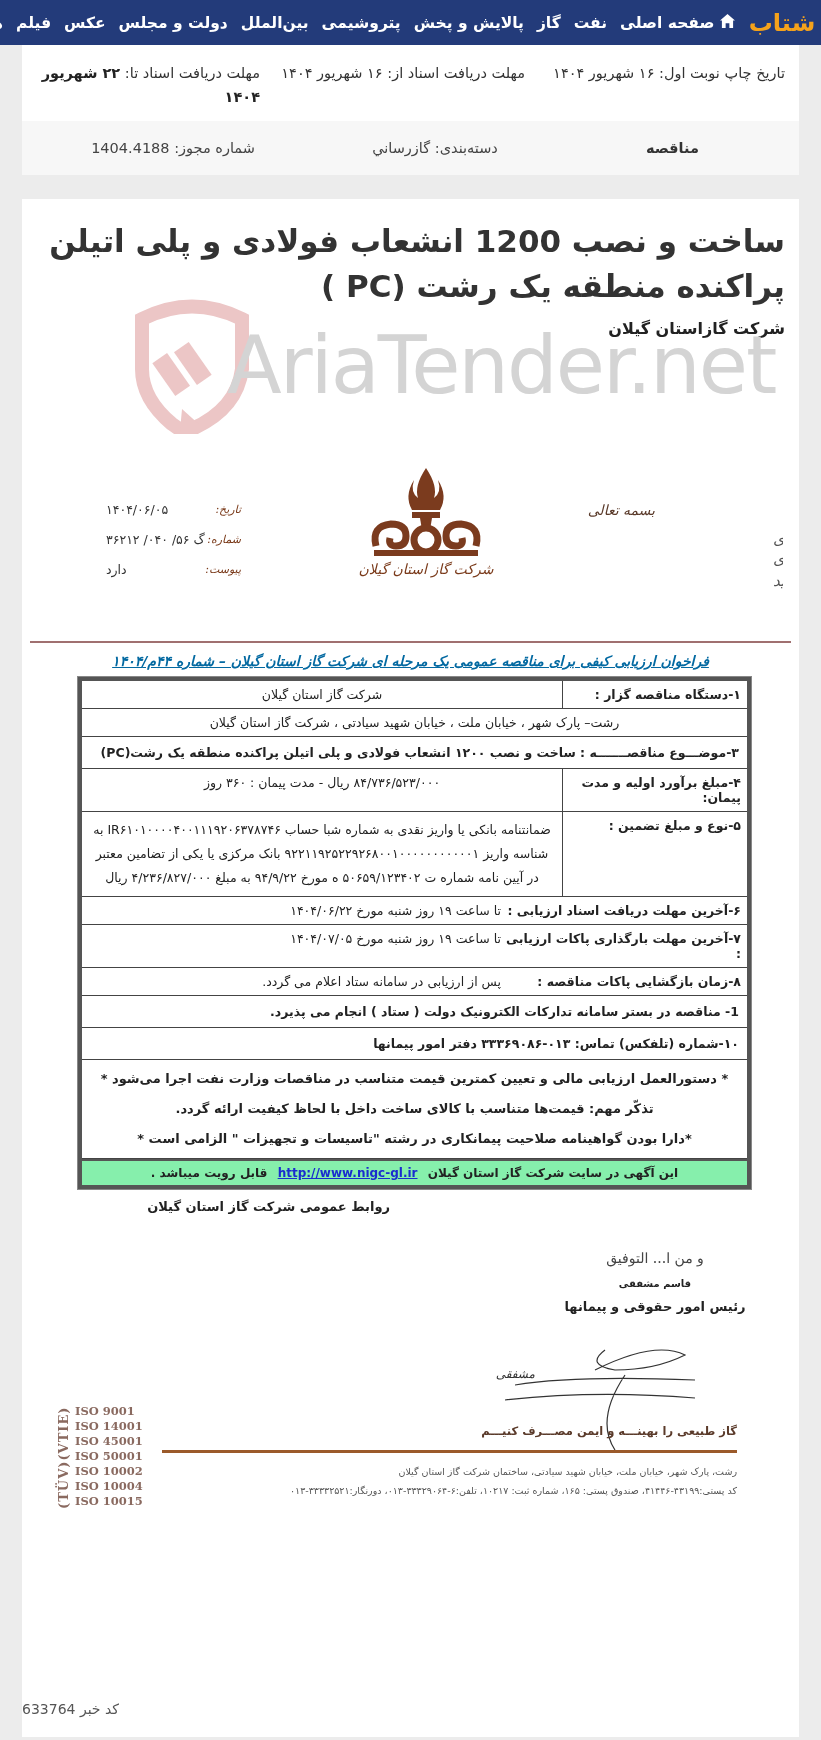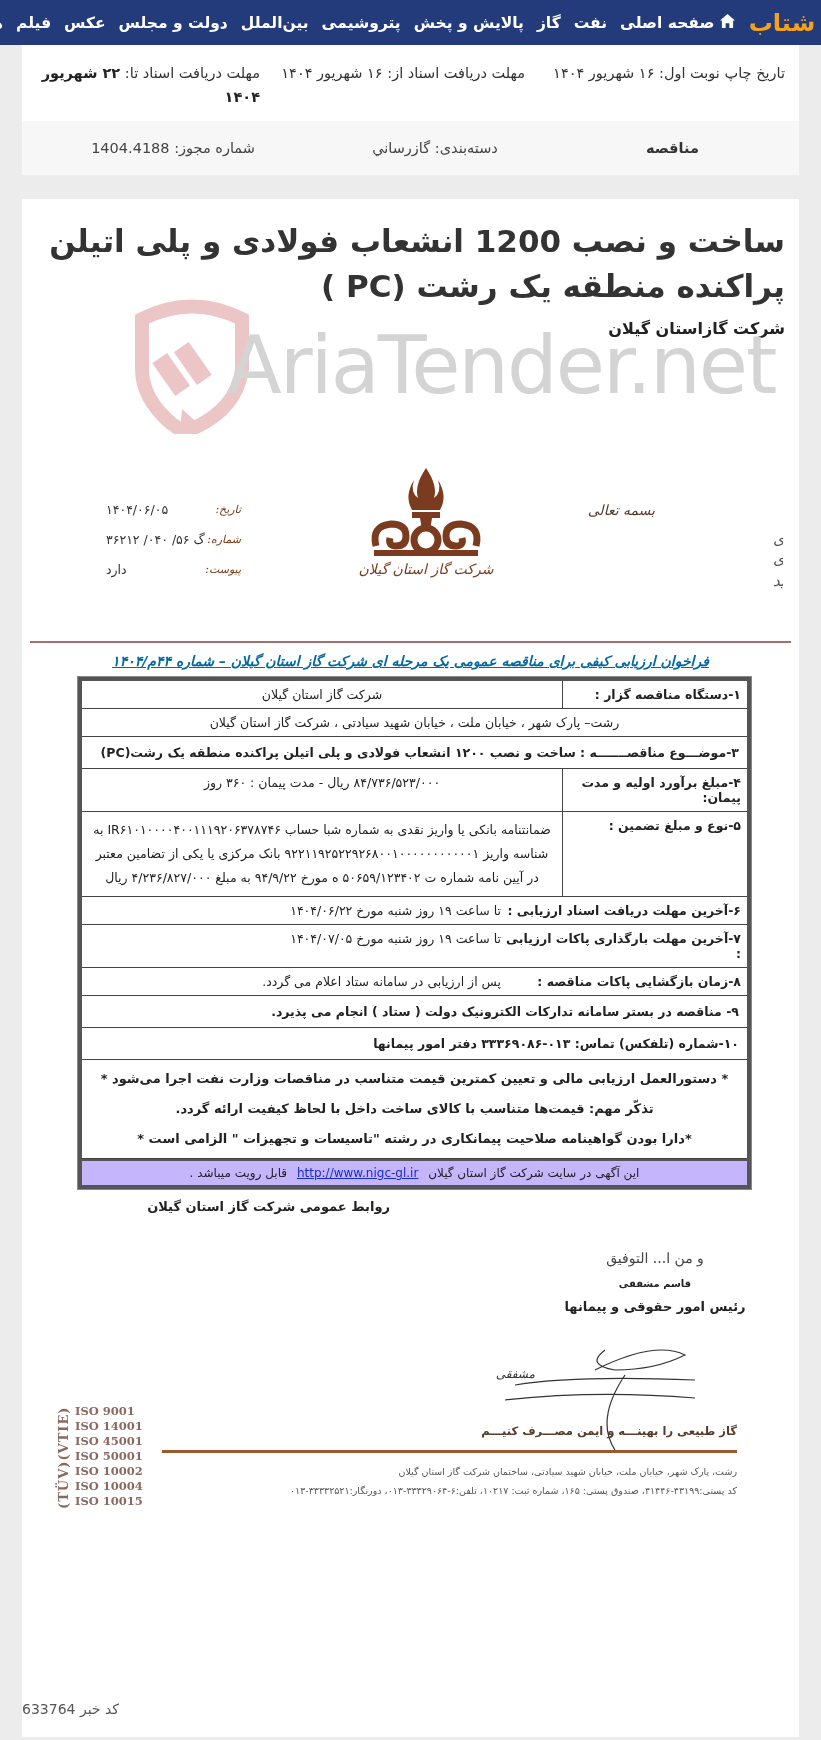--- a/index.html
+++ b/index.html
@@ -50,21 +50,21 @@
     .ad-table { margin: 8px 34px 0 42px; border: 4px solid #555; box-shadow: 0 0 0 1px #888; }
     .ad-row { display: flex; border-bottom: 1px solid #444; font-size: 12.5px; }
     .ad-row:last-child { border-bottom: none; }
     .ad-key { width: 185px; border-left: 1px solid #444; padding: 6px 6px; font-weight: bold; }
     .ad-val { flex: 1; padding: 6px 10px; text-align: center; }
     .ad-full { padding: 8px 8px; font-weight: bold; }
     .ad-inline { display: flex; padding: 6px 6px; }
     .ad-inline .k { font-weight: bold; width: 240px; }
     .ad-inline .v { flex: 1; }
     .ad-notes { padding: 4px 8px; text-align: center; font-weight: bold; font-size: 13px; line-height: 30px; }
-    .ad-footer { background: #c4b5fd; text-align: center; padding: 5px; font-weight: normal; font-size: 12px; border-top: 2px solid #555; }
+    .ad-footer { background: #86efac; text-align: center; padding: 5px; font-weight: bold; font-size: 12px; border-top: 2px solid #555; }
     .ad-footer a { color: #1a2ccf; text-decoration: underline; margin: 0 6px; }
 
     .pr { margin-right: 395px; margin-top: 10px; font-weight: bold; font-size: 13px; }
     .sign { position: relative; width: 260px; margin-left: 70px; text-align: center; margin-top: 36px; }
     .sign .closing { font-family: "DejaVu Serif", serif; font-size: 14px; color: #444; }
     .sign .name { font-weight: bold; font-size: 10px; margin-top: 12px; }
     .sign .role { font-weight: bold; font-size: 13px; margin-top: 10px; }
     .sign svg { position: absolute; left: -30px; top: 90px; }
 
     .footer-area { position: relative; margin-top: 90px; height: 120px; }
@@ -215,21 +215,21 @@
           <span class="v">تا ساعت ۱۹ روز شنبه  مورخ ۱۴۰۴/۰۷/۰۵</span>
         </div>
       </div>
       <div class="ad-row">
         <div class="ad-inline">
           <span class="k">۸-زمان بازگشایی پاکات مناقصه :</span>
           <span class="v">پس از ارزیابی در سامانه ستاد اعلام می گردد.</span>
         </div>
       </div>
       <div class="ad-row">
-        <div class="ad-full">۹- مناقصه در بستر سامانه تدارکات الکترونیک دولت ( ستاد ) انجام می پذیرد.</div>
+        <div class="ad-full">1- مناقصه در بستر سامانه تدارکات الکترونیک دولت ( ستاد ) انجام می پذیرد.</div>
       </div>
       <div class="ad-row">
         <div class="ad-full">۱۰-شماره (تلفکس) تماس: ۰۱۳-۳۳۳۶۹۰۸۶ دفتر امور پیمانها</div>
       </div>
       <div class="ad-row">
         <div class="ad-notes" style="width:100%;">
           <div>* دستورالعمل ارزیابی مالی و تعیین کمترین قیمت متناسب در مناقصات وزارت نفت اجرا می‌شود *</div>
           <div>تذکّر مهم: قیمت‌ها متناسب با کالای ساخت داخل با لحاظ کیفیت ارائه گردد.</div>
           <div>*دارا بودن گواهینامه صلاحیت پیمانکاری در رشته "تاسیسات و تجهیزات " الزامی است *</div>
         </div>

